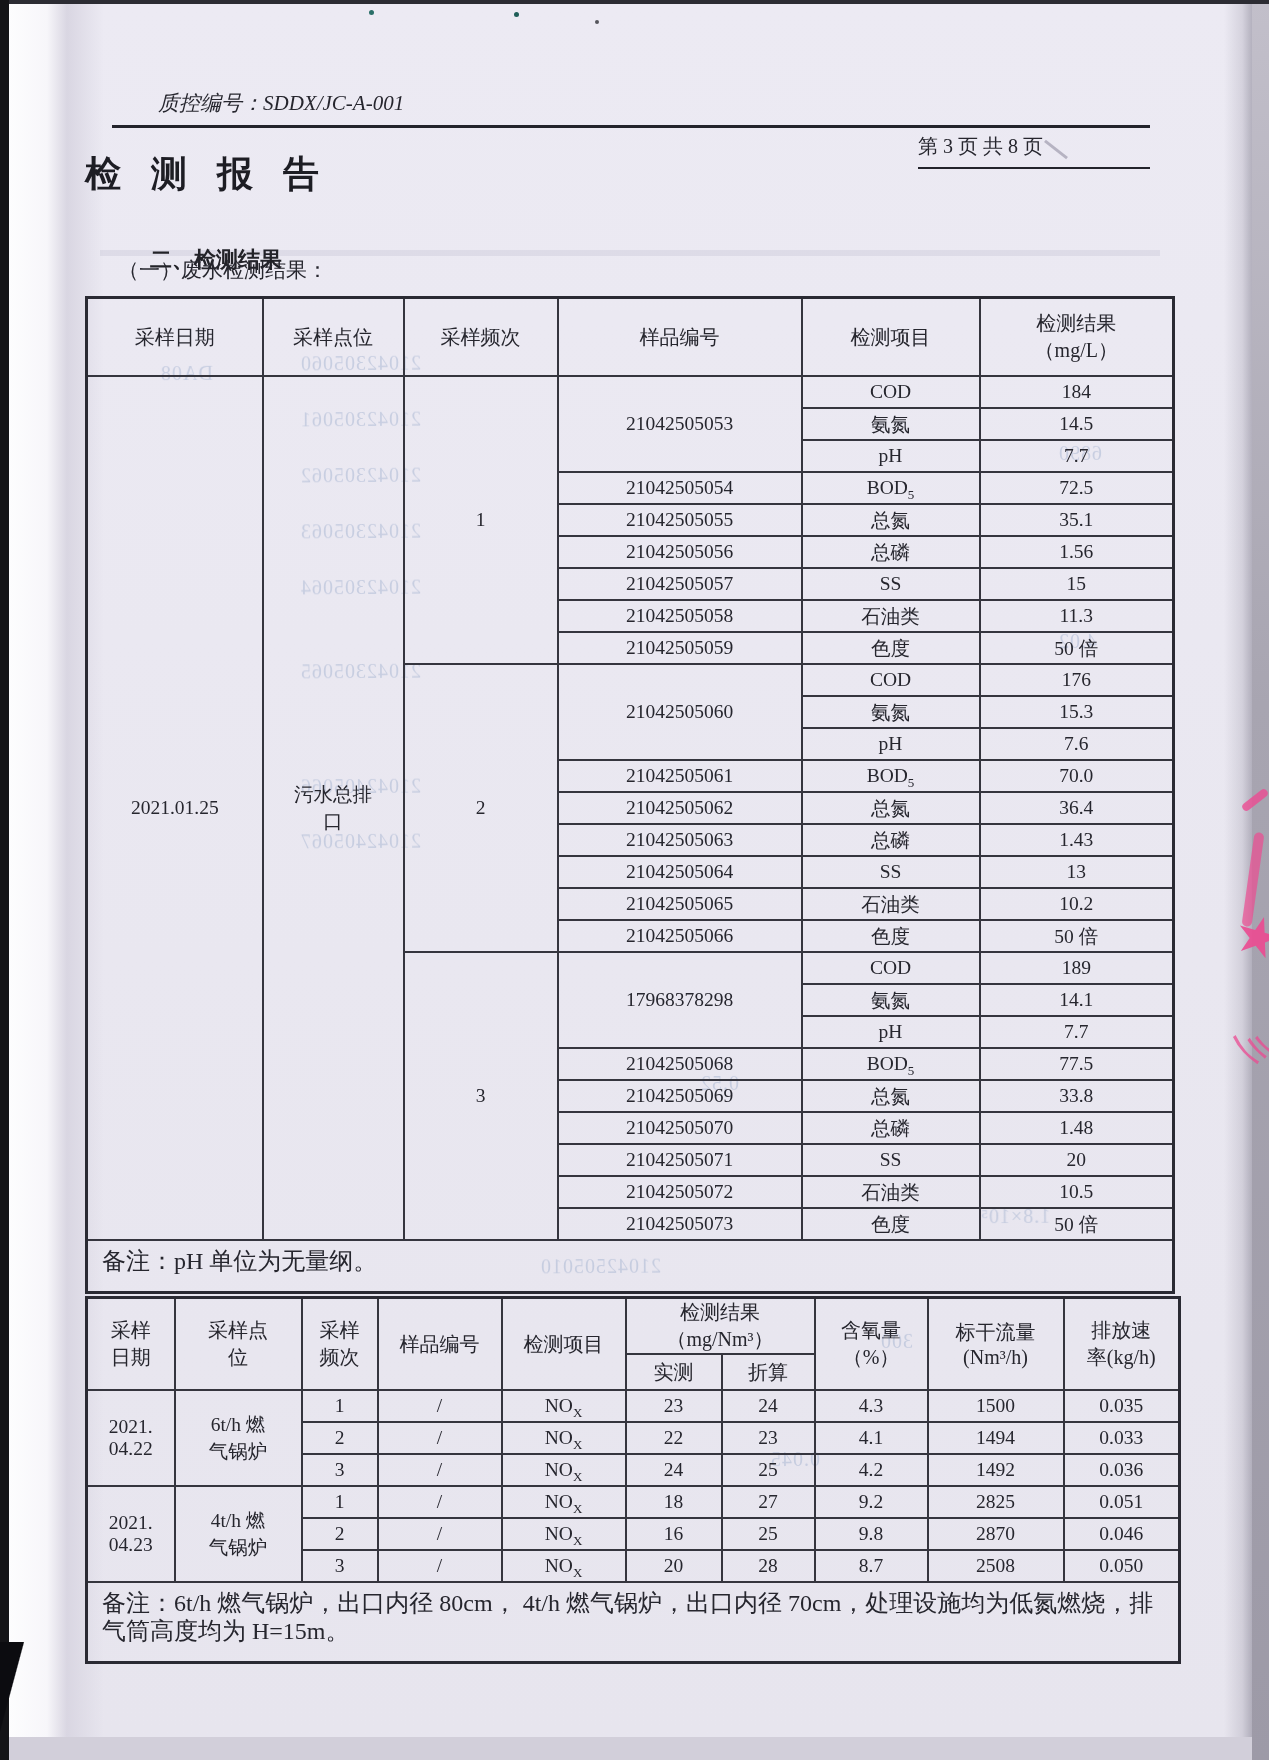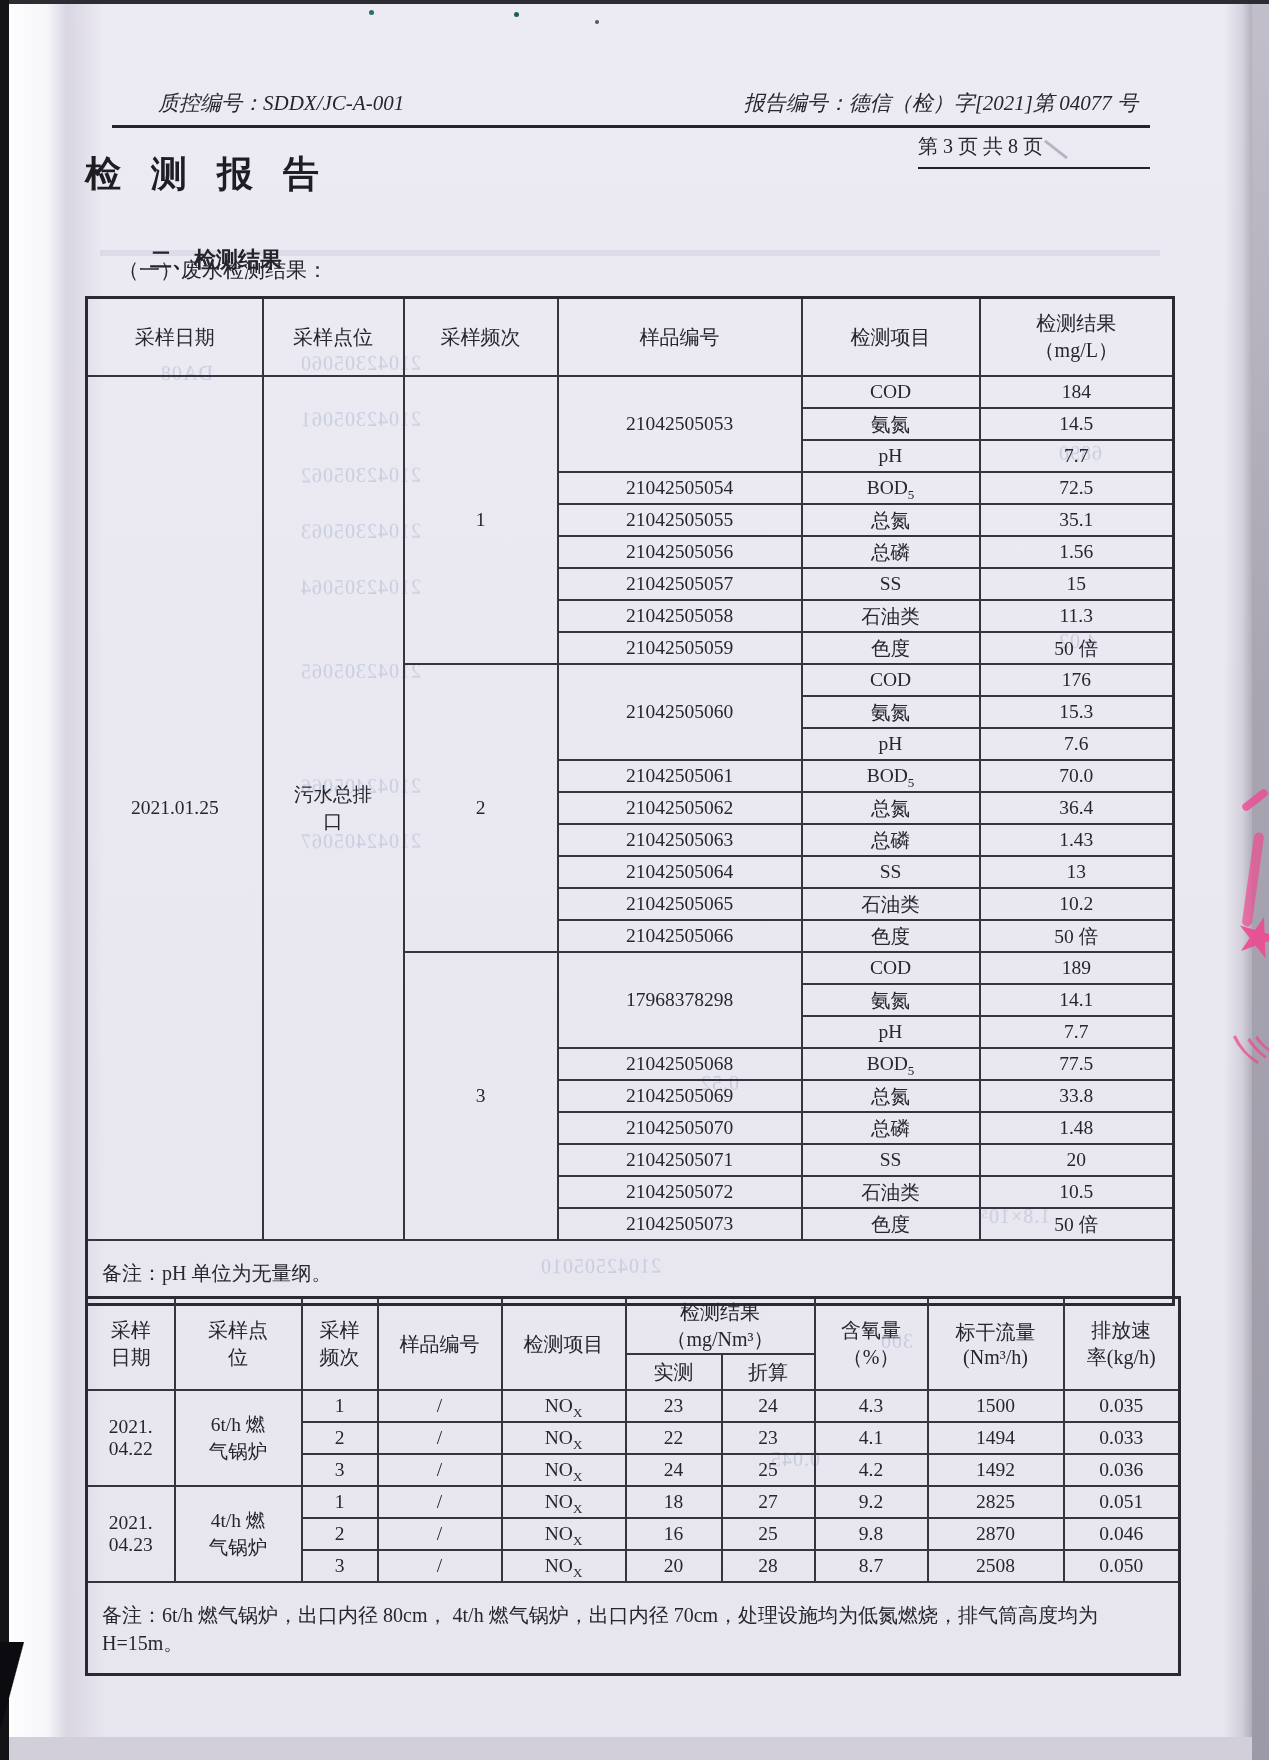--- a/index.html
+++ b/index.html
@@ -38,21 +38,21 @@
   th,td{border:2px solid #35353e;text-align:center;vertical-align:middle;padding:0;
         font-weight:normal;white-space:pre-line;overflow:hidden;}
   .t1{top:296px;left:85px;width:1088px;font-size:19.5px;border:3px solid #2a2a33;}
   .t1 th{height:76px;font-size:20px;}
   .t1 td{height:30px;}
   .t2{top:1296px;left:85px;width:1093px;font-size:19.5px;border:3px solid #2a2a33;}
   .t2 th{font-size:20px;}
   .t2 .tier1 th{height:52px;}
   .t2 .tier2 th{height:34px;}
   .t2 td{height:30px;}
-  td.tnote{height:auto;text-align:left;padding:18px 10px 16px 14px;font-size:20px;line-height:28px;}
+  td.tnote{height:auto;text-align:left;padding:6px 10px 16px 14px;font-size:24px;line-height:28px;}
   sub{font-size:13px;line-height:0;}
   
   .ghost-layer{position:absolute;left:0;top:0;width:100%;height:100%;z-index:1;pointer-events:none;}
   .ghost{position:absolute;color:#8fa3c6;opacity:.38;font-size:20px;letter-spacing:1px;
          transform:scaleX(-1) rotate(.4deg);filter:blur(.6px);white-space:nowrap;}
   .ghost:nth-child(1){left:300px;top:352px;}  .ghost:nth-child(2){left:300px;top:408px;}
   .ghost:nth-child(3){left:300px;top:464px;}  .ghost:nth-child(4){left:300px;top:520px;}
   .ghost:nth-child(5){left:300px;top:576px;}  .ghost:nth-child(6){left:300px;top:660px;}
   .ghost:nth-child(7){left:300px;top:775px;}  .ghost:nth-child(8){left:300px;top:830px;}
   .ghost:nth-child(9){left:160px;top:362px;}  .ghost:nth-child(10){left:1058px;top:442px;}
@@ -103,21 +103,20 @@
       <span class="ghost">4.02</span>
       <span class="ghost">0.52</span>
       <span class="ghost">21042505010</span>
       <span class="ghost">300</span>
       <span class="ghost">1.8×10⁵</span>
       <span class="ghost">0.045</span>
     </div>
 
   <div class="hdr">
     <span>质控编号：SDDX/JC-A-001</span>
-    <span>报告编号：德信（检）字[2021]第 04077 号</span>
   </div>
   <div class="hdr-rule"></div>
   <div class="pageno">第 3 页 共 8 页</div>
   <div class="title">检 测 报 告</div>
 
   <div class="smear"></div>
   <div class="sec">二、检测结果</div>
   <div class="sub1">（一）废水检测结果：</div>
 
   <table class="t1" id="table1">

